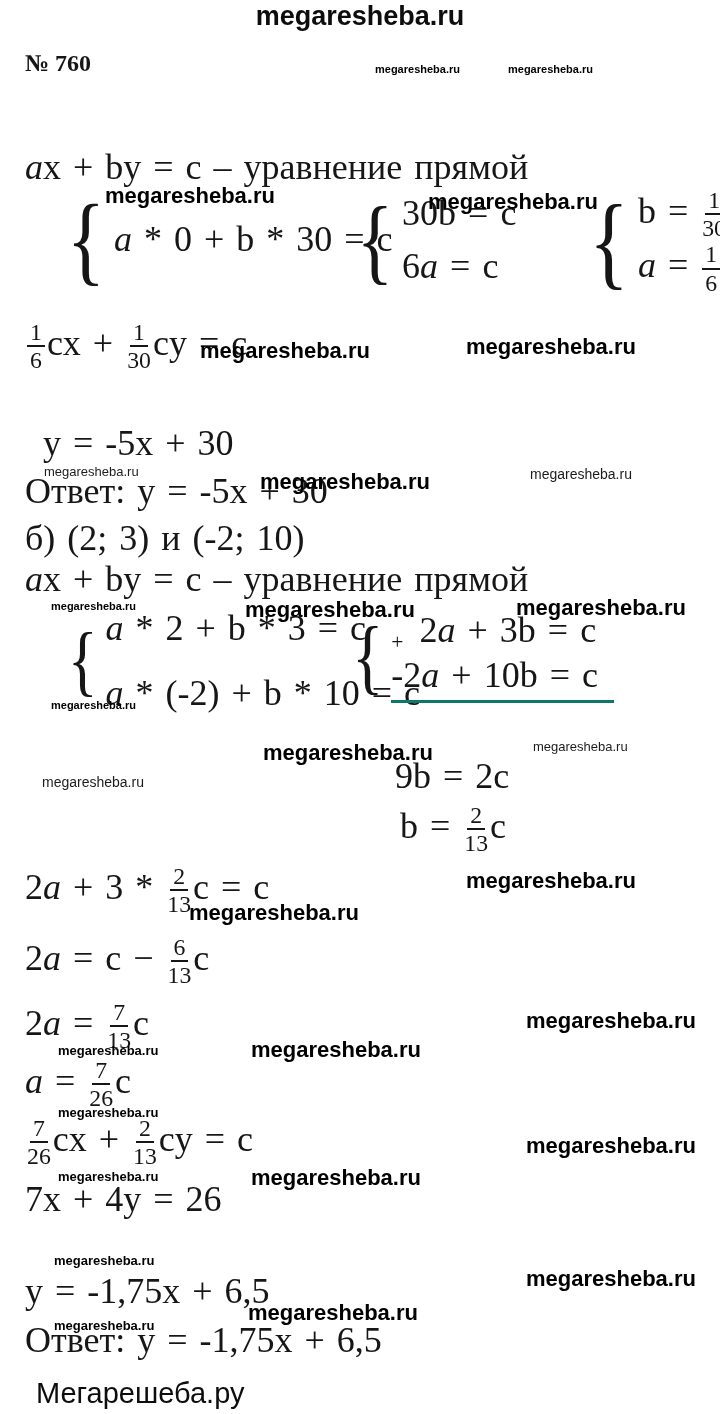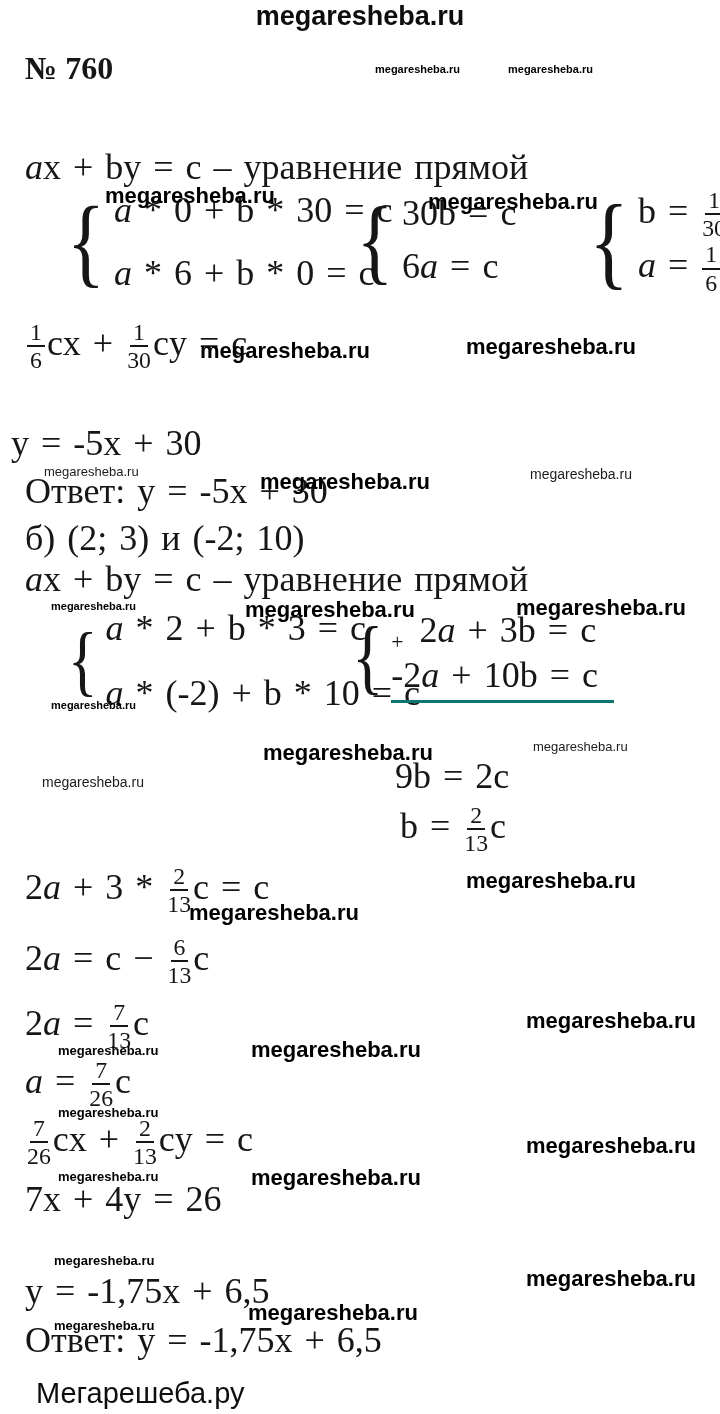--- a/index.html
+++ b/index.html
@@ -9,21 +9,21 @@
   }
   
   .site-header{
     position:absolute;top:1px;left:0;width:100%;text-align:center;
     font-family:"Liberation Sans",sans-serif;font-weight:bold;font-size:27px;color:#0d0d0d;
   }
   .site-footer{
     position:absolute;top:1377px;left:0;width:100%;text-align:left;
     font-family:"Liberation Sans",sans-serif;font-weight:normal;font-size:29px;color:#0d0d0d;margin-left:36px;
   }
-  .problem-number{position:absolute;left:25px;top:50px;font-weight:bold;font-size:32px;white-space:nowrap;}
+  .problem-number{position:absolute;left:25px;top:50px;font-weight:bold;font-size:24px;white-space:nowrap;}
   
   .math{position:absolute;font-size:36px;line-height:1.15;white-space:nowrap;word-spacing:3px;}
   .it{font-style:italic;}
   .frac{
     display:inline-flex;flex-direction:column;align-items:center;
     vertical-align:middle;line-height:1.02;font-size:0.66em;margin:0 2px;
   }
   .frac .num{padding:0 3px 1px;border-bottom:2px solid currentColor;}
   .frac .den{padding-top:1px;}
   .plus-sub{font-size:0.60em;vertical-align:-0.32em;margin-right:4px;}
@@ -55,21 +55,20 @@
   <div class="site-header">megaresheba.ru</div>
 
   <div class="problem-number">№ 760</div>
 
   <div class="math" style="left:25px;top:147px"><span class="it">a</span><span>x + by = c – уравнение прямой</span></div>
 
   <div class="system" id="sysA1" style="left:62px;top:190px">
     <span class="brace"></span>
     <div class="eqs">
       <div class="eq"><span class="it">a</span><span> * 0 + b * 30 = c</span></div>
-      <div class="eq"><span class="it">a</span><span> * 6 + b * 0 = c</span></div>
     </div>
   </div>
 
   <div class="system" id="sysA2" style="left:352px;top:192px">
     <span class="brace"></span>
     <div class="eqs">
       <div class="eq"><span>30b = c</span></div>
       <div class="eq"><span>6</span><span class="it">a</span><span> = c</span></div>
     </div>
   </div>
@@ -88,21 +87,21 @@
     </div>
   </div>
 
   <div class="math" style="left:25px;top:320px"><span class="frac">
         <span class="num">1</span>
         <span class="den">6</span>
       </span><span>cx + </span><span class="frac">
         <span class="num">1</span>
         <span class="den">30</span>
       </span><span>cy = c</span></div>
-  <div class="math" style="left:11px;top:423px">y = -5x + 30</div>
+  <div class="math" style="left:43px;top:423px">y = -5x + 30</div>
   <div class="math" style="left:25px;top:471px">Ответ: y = -5x + 30</div>
 
   <div class="math" style="left:25px;top:518px">б) (2; 3) и (-2; 10)</div>
   <div class="math" style="left:25px;top:559px"><span class="it">a</span><span>x + by = c – уравнение прямой</span></div>
 
   <div class="system" id="sysB1" style="left:64px;top:608px">
     <span class="brace"></span>
     <div class="eqs">
       <div class="eq"><span class="it">a</span><span> * 2 + b * 3 = c</span></div>
       <div class="eq"><span class="it">a</span><span> * (-2) + b * 10 = c</span></div>

